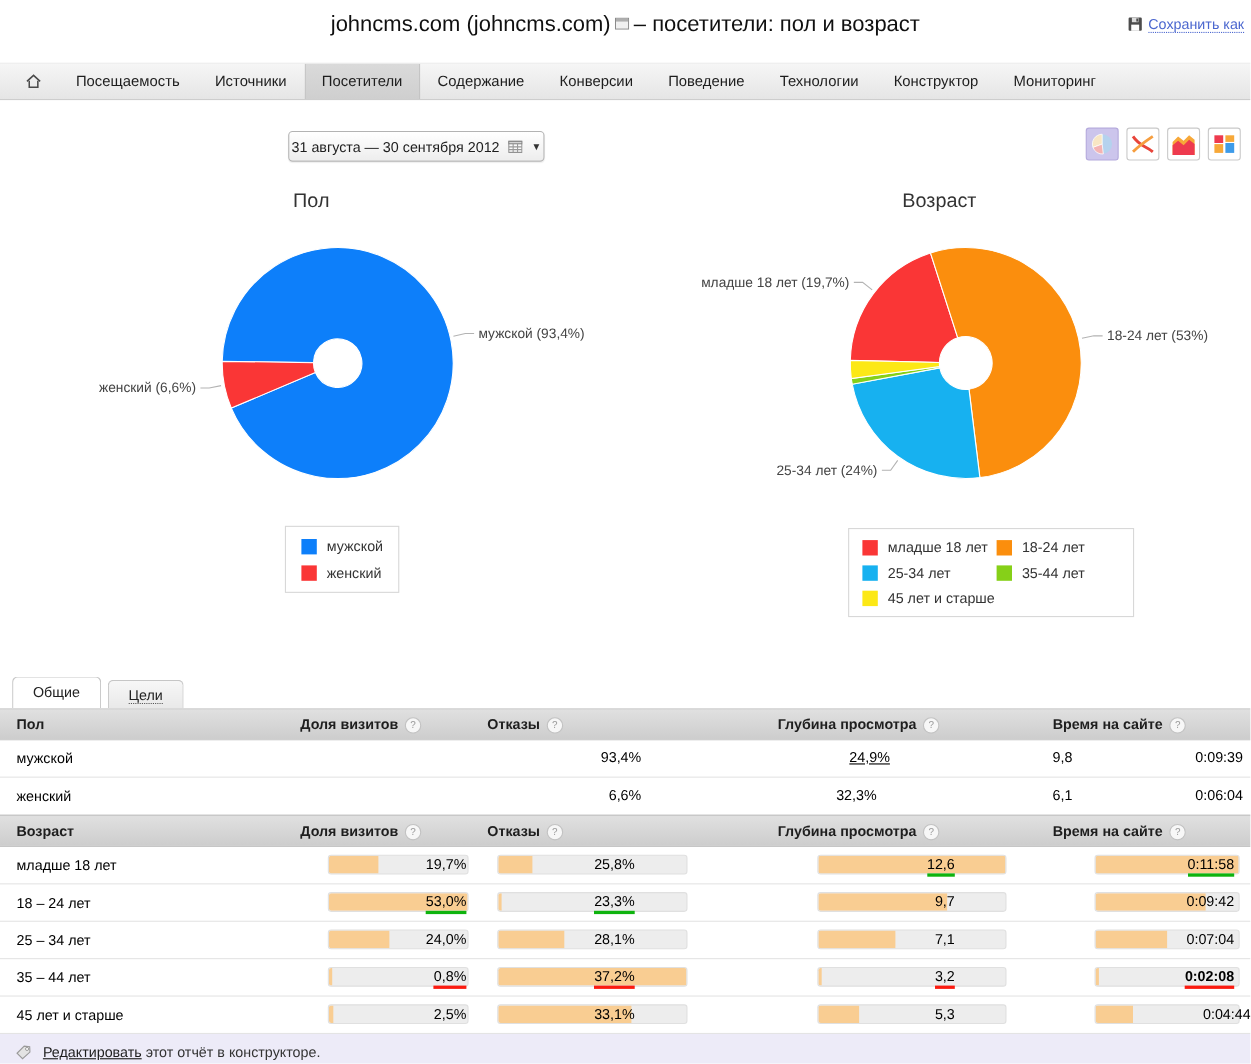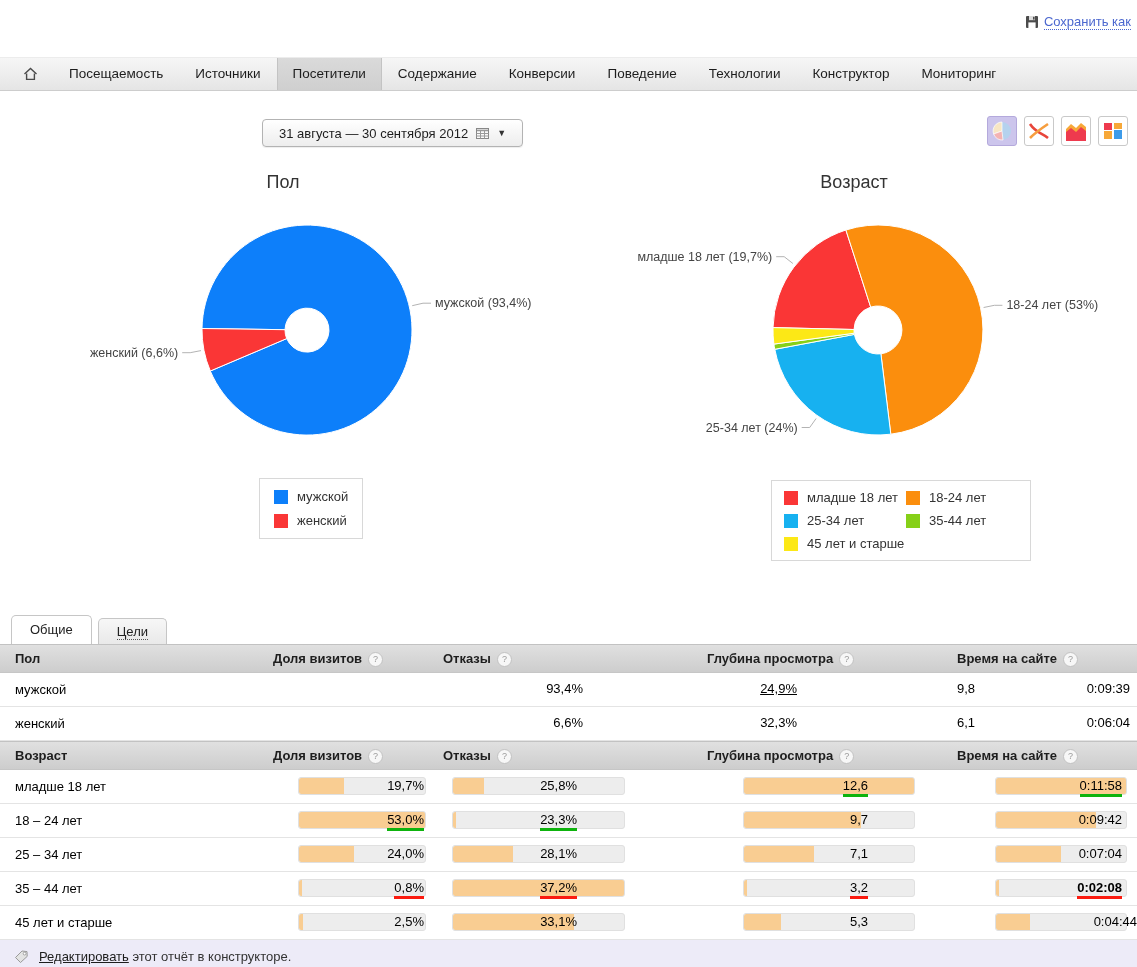--- a/index.html
+++ b/index.html
@@ -20,21 +20,21 @@
        border-top:1px solid #ececec;border-bottom:1px solid #cdcdcd;
        display:flex;align-items:stretch;padding-left:8px;}
   .nav-home{display:flex;align-items:center;padding:0 15px;cursor:pointer;}
   .nav-item{font-size:13.5px;color:#1d1d1d;line-height:32px;padding:0 16px;cursor:pointer;white-space:nowrap;}
   .nav-item.active{background:linear-gradient(#dadada,#cfcfcf);
        box-shadow:inset 1px 0 0 #c3c3c3, inset -1px 0 0 #c3c3c3;}
 
   
   .date-btn{position:absolute;left:262px;top:119px;height:26px;box-sizing:content-box;
       border:1px solid #b3b3b3;border-radius:4px;background:linear-gradient(#ffffff,#ededed);
-      font-size:13px;display:flex;align-items:center;gap:8px;padding:0 16px;cursor:pointer;
+      font-size:13px;display:flex;align-items:center;gap:8px;padding:0 2px;cursor:pointer;
       box-shadow:0 1px 1px rgba(0,0,0,.07);color:#1d1d1d;}
   .caret{font-size:9px;color:#333;}
   .periods{position:absolute;left:508px;top:119px;display:flex;box-shadow:0 1px 1px rgba(0,0,0,.07);}
   .pbtn{height:26px;line-height:26px;padding:0 12px;border:1px solid #b3b3b3;margin-left:-1px;
       background:linear-gradient(#ffffff,#ededed);font-size:13px;cursor:pointer;color:#1d1d1d;white-space:nowrap;}
   .pbtn:first-child{border-radius:4px 0 0 4px;margin-left:0;}
   .pbtn:last-child{border-radius:0 4px 4px 0;}
   .pbtn.active{background:#fbf0bd;}
   .ctypes{position:absolute;top:116px;right:9px;display:flex;gap:7px;}
   .ctype{width:28px;height:28px;border:1px solid #c9c9c9;border-radius:3px;background:#fff;
@@ -75,20 +75,24 @@
   .val{position:absolute;top:8px;line-height:16px;white-space:nowrap;}
   .tfoot{height:32px;background:#edebf8;display:flex;align-items:center;gap:9px;
        padding-left:13px;font-size:13px;color:#333;border-bottom:1px solid #dedcf0;}
   .tfoot a{color:#1d1d1d;text-decoration:underline;cursor:pointer;}
 </style>
 </head>
 <body>
 
 <div class="page">
 
+  <div class="page-title"><span>johncms.com (johncms.com)</span><span class="win-icon"><svg width="13" height="11">
+          <rect x="0.5" y="0.5" width="12" height="10" fill="#f0f0f0" stroke="#8a8a8a"></rect>
+          <rect x="1" y="1" width="11" height="2.6" fill="#aeaeae"></rect>
+        </svg></span><span>– посетители: пол и возраст</span></div>
 
   <a class="save-link">
     <svg width="14" height="14">
         <path d="M1 2 a1 1 0 0 1 1-1 H12 a1 1 0 0 1 1 1 V12 a1 1 0 0 1 -1 1 H2 a1 1 0 0 1 -1-1 Z" fill="#4c4c4c"></path>
         <rect x="4" y="1" width="6" height="4.2" fill="#dcdcdc"></rect>
         <rect x="8" y="1.8" width="1.6" height="2.8" fill="#4c4c4c"></rect>
         <rect x="3.4" y="7.4" width="7.2" height="5.6" fill="#ffffff"></rect>
       </svg>
     <span class="lbl">Сохранить как</span>
   </a>
@@ -221,21 +225,21 @@
         <div class="thead-row">
           <span class="h" style="left: 15px;">Пол</span>
           <span class="h" style="left: 273px;">Доля визитов<span class="help">?</span></span>
           <span class="h" style="left: 443px;">Отказы<span class="help">?</span></span>
           <span class="h" style="left: 707px;">Глубина просмотра<span class="help">?</span></span>
           <span class="h" style="left: 957px;">Время на сайте<span class="help">?</span></span>
         </div>
         <div class="trow">
           <span class="rlbl">мужской</span>
           <span class="val" style="right: 554px;">93,4%</span>
-          <span class="val" style="right: 340px; text-decoration: underline;">24,9%</span>
+          <span class="val" style="right: 328px; text-decoration: underline;">24,9%</span>
           <span class="val" style="right: 162px;">9,8</span>
           <span class="val" style="right: 7px;">0:09:39</span>
         </div>
         <div class="trow">
           <span class="rlbl">женский</span>
           <span class="val" style="right: 554px;">6,6%</span>
           <span class="val" style="right: 340px;">32,3%</span>
           <span class="val" style="right: 162px;">6,1</span>
           <span class="val" style="right: 7px; padding-left: 39px;">0:06:04</span>
         </div>

